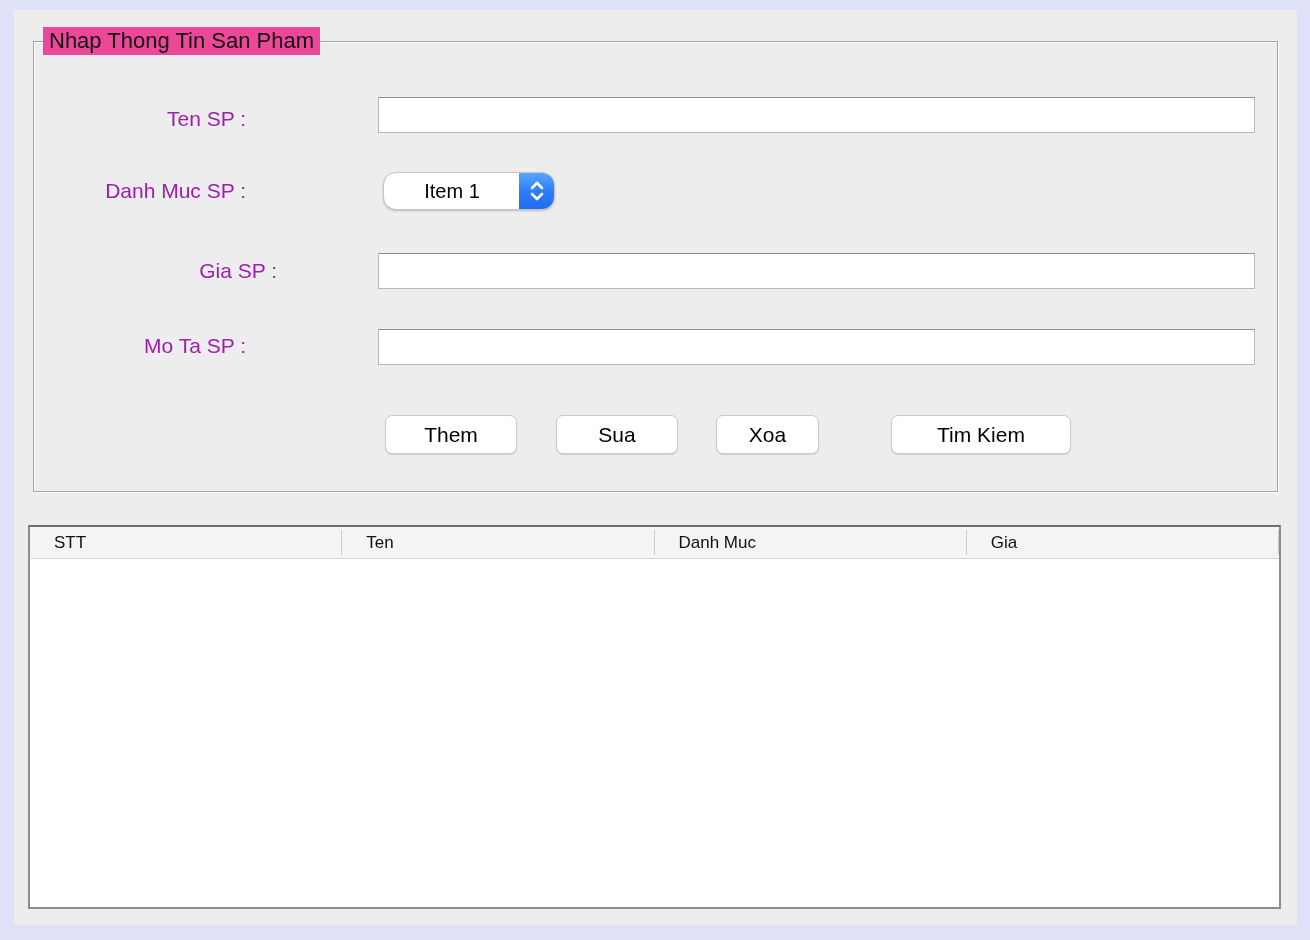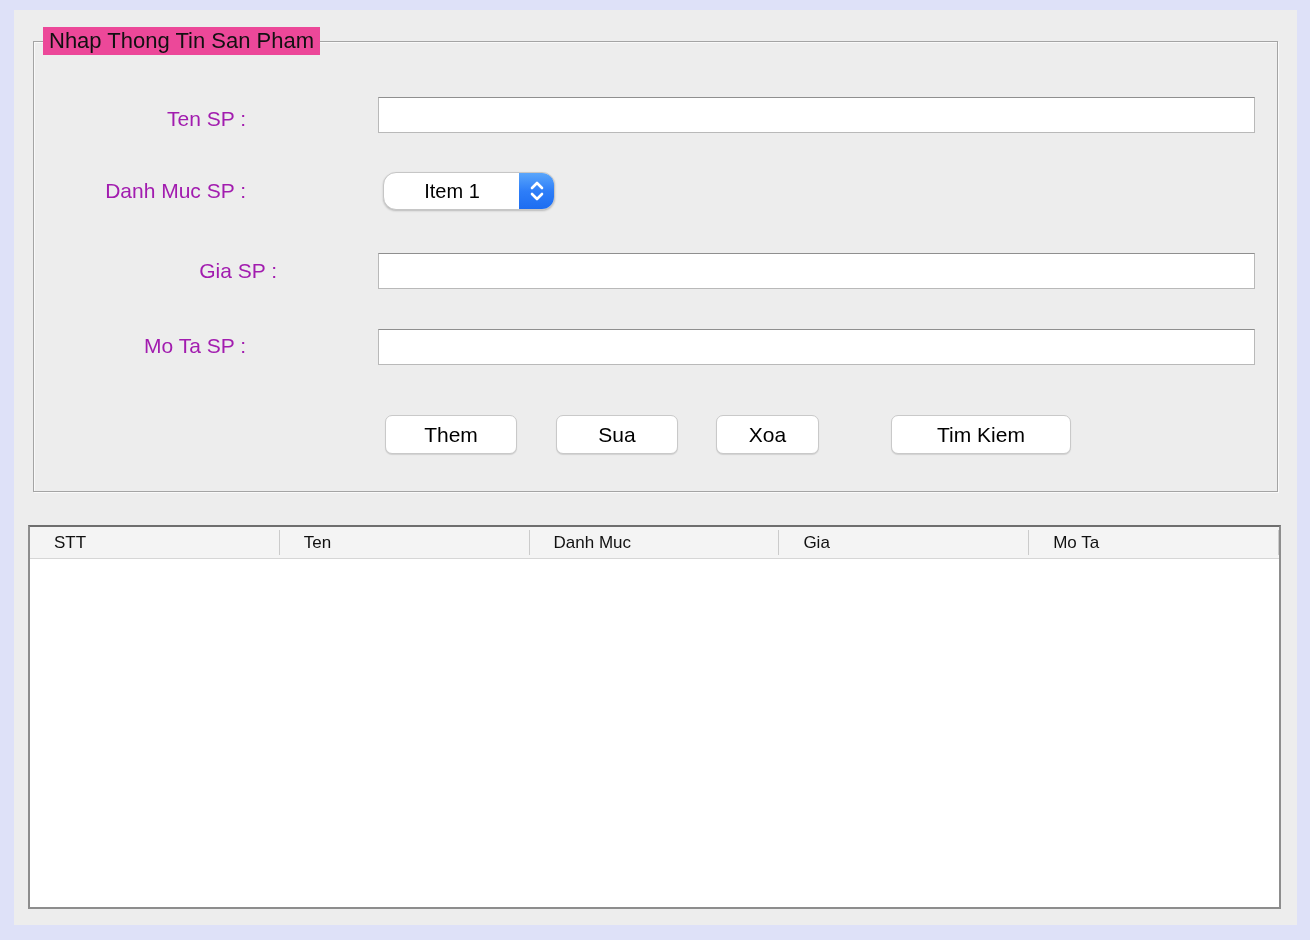--- a/index.html
+++ b/index.html
@@ -125,18 +125,17 @@
   <button class="btn btn-sua">Sua</button>
   <button class="btn btn-xoa">Xoa</button>
   <button class="btn btn-tim">Tim Kiem</button>
 
   <div class="scrollpane">
     <div class="theader">
       <div class="th">STT</div>
       <div class="th">Ten</div>
       <div class="th">Danh Muc</div>
       <div class="th">Gia</div>
-      <div class="th">Mo Ta</div>
     </div>
     <div class="tbody" id="table-body"></div>
   </div>
 
 </div>
 
 </body></html>

